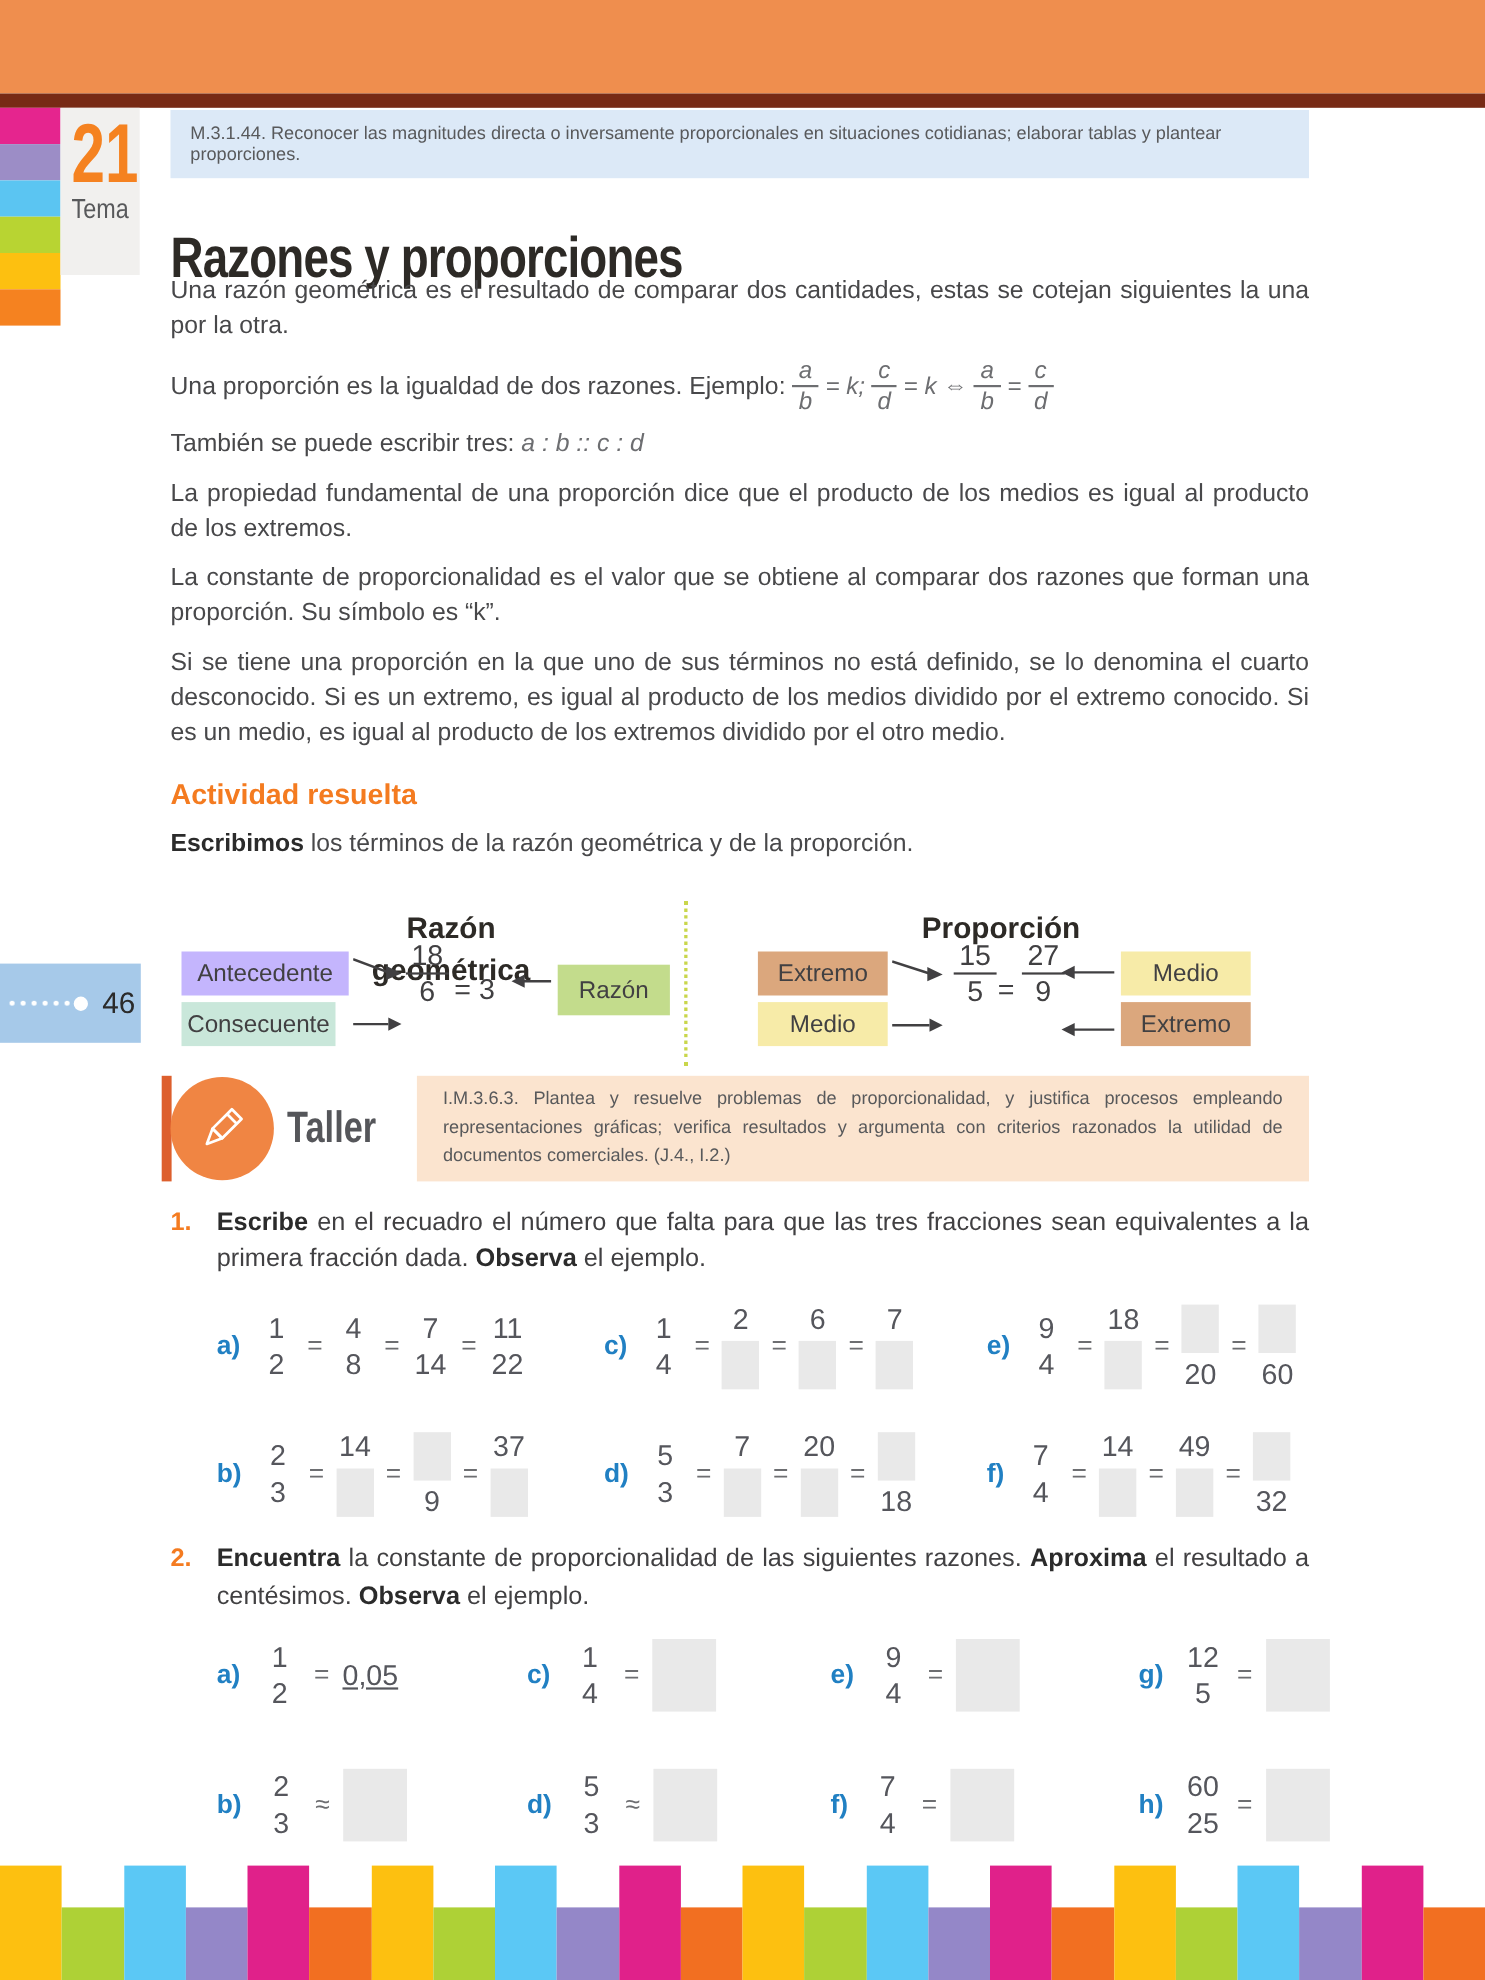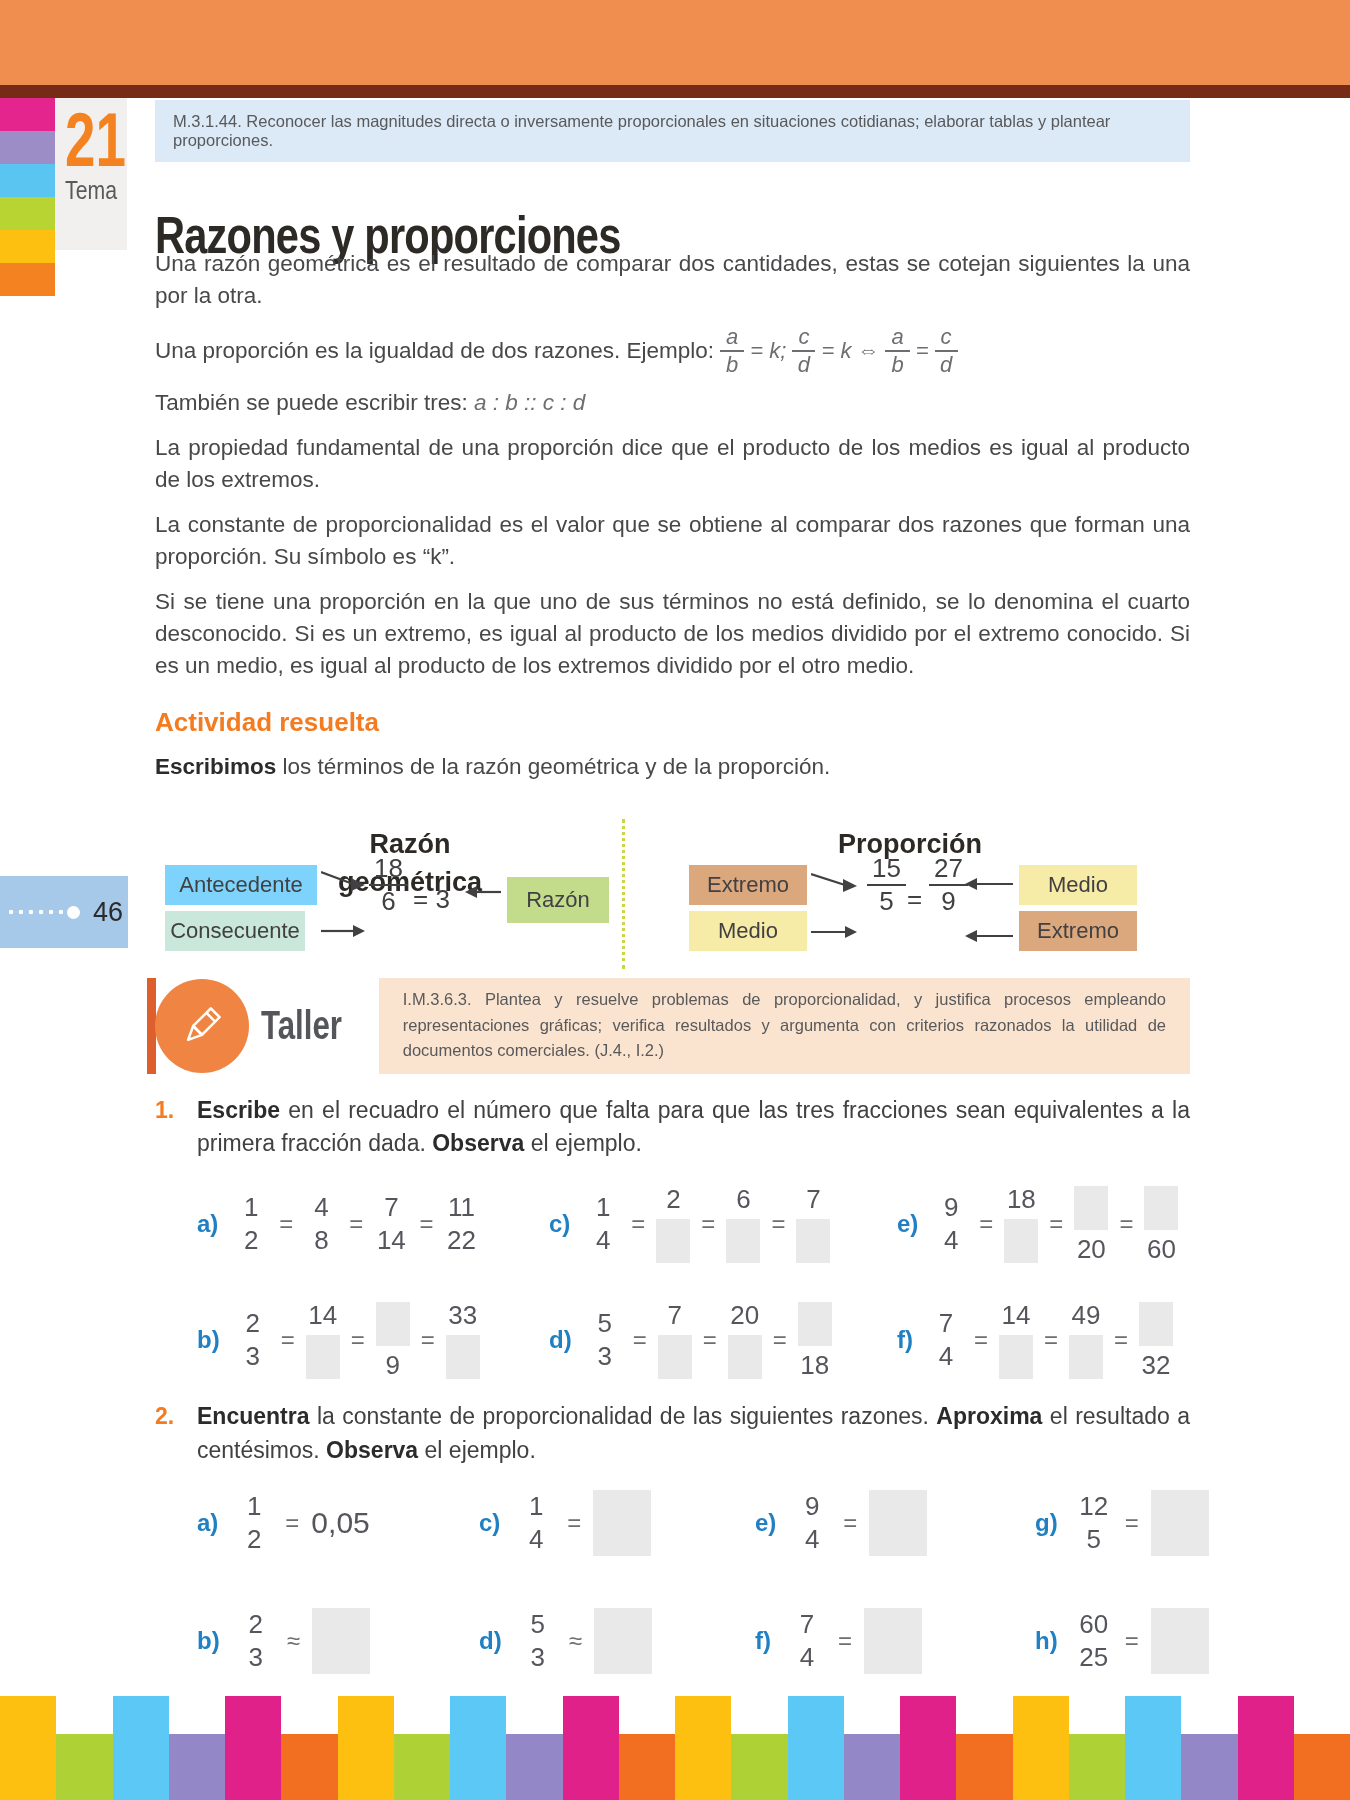--- a/index.html
+++ b/index.html
@@ -41,21 +41,21 @@
   .mathit{font-style:italic;color:#6d6e71;}
 
   .h-actividad{font-size:26px;font-weight:bold;color:#f47b20;margin:22px 0 10px;}
   .lead b{color:#2b2b2b;}
 
   
   .diagram{position:relative;height:145px;margin-top:42px;font-size:22px;}
   .dg-title{position:absolute;font-weight:bold;font-size:27px;color:#2d2a26;text-align:center;}
   .dg-box{position:absolute;height:40px;display:flex;align-items:center;justify-content:center;
           font-size:22px;color:#414042;}
-  .c-ante{background:#7dd3fc;} .c-conse{background:#c9e7da;} .c-razon{background:#c3dc8c;}
+  .c-ante{background:#c4b5fd;} .c-conse{background:#c9e7da;} .c-razon{background:#c3dc8c;}
   .c-extremo{background:#dba77d;} .c-medio{background:#f7eba8;}
   .dg-frac{position:absolute;display:flex;flex-direction:column;align-items:center;
            font-size:26px;color:#414042;line-height:1.05;}
   .dg-frac .top{border-bottom:2px solid #414042;padding:0 5px 2px;min-width:28px;text-align:center;}
   .dg-frac .bot{padding-top:2px;}
   .dg-eq{position:absolute;font-size:26px;color:#414042;}
   .dotsep{position:absolute;left:467px;top:-6px;height:150px;border-left:3px dotted #c9d64b;}
   .arrow{position:absolute;}
 
   
@@ -81,21 +81,21 @@
   .lbl{color:#2180c3;font-weight:bold;font-size:24px;margin-right:5px;}
   .frac{display:flex;flex-direction:column;align-items:center;line-height:1.05;font-size:26px;color:#55565c;}
   .frac .fn,.frac .fd{min-width:34px;text-align:center;padding:0 2px;}
   .frac .fbar{align-self:stretch;height:2px;background:#55565c;margin:3px 0;}
   .slot{width:34px;height:44px;background:#e9e9e9;}
   .eq{font-size:24px;color:#6d6e71;}
 
   .ex2-grid{display:grid;grid-template-columns:282px 276px 280px 1fr;margin:14px 0 0 42px;row-gap:34px;}
   .ratio{display:flex;align-items:center;gap:12px;height:84px;}
   .slot2{width:58px;height:66px;background:#e9e9e9;}
-  .ansText{font-size:30px;color:#55565c;}
+  .ansText{font-size:26px;color:#55565c;text-decoration:underline;}
 
   
   .page-badge{position:absolute;left:0;top:876px;width:128px;height:72px;background:#a6c9e9;
               display:flex;align-items:center;}
   .leader{width:60px;height:6px;margin-left:6px;
           background-image:radial-gradient(circle,#fff 2px,rgba(255,255,255,0) 2.6px);
           background-size:10px 6px;background-repeat:repeat-x;}
   .bdot{width:13px;height:13px;border-radius:50%;background:#fff;margin-left:1px;flex:none;}
   .pnum{font-size:27px;color:#2b2b2b;margin-left:13px;}
 
@@ -350,21 +350,21 @@
               <span class="slot"></span>
             </span>
             <span class="eq">=</span>
             <span class="frac">
               <span class="slot"></span>
               <span class="fbar"></span>
               <span class="fd">9</span>
             </span>
             <span class="eq">=</span>
             <span class="frac">
-              <span class="fn">33</span>
+              <span class="fn">37</span>
               <span class="fbar"></span>
               <span class="slot"></span>
             </span>
           </div>
           <div class="chain">
             <span class="lbl">d)</span>
             <span class="frac">
               <span class="fn">5</span>
               <span class="fbar"></span>
               <span class="fd">3</span>

